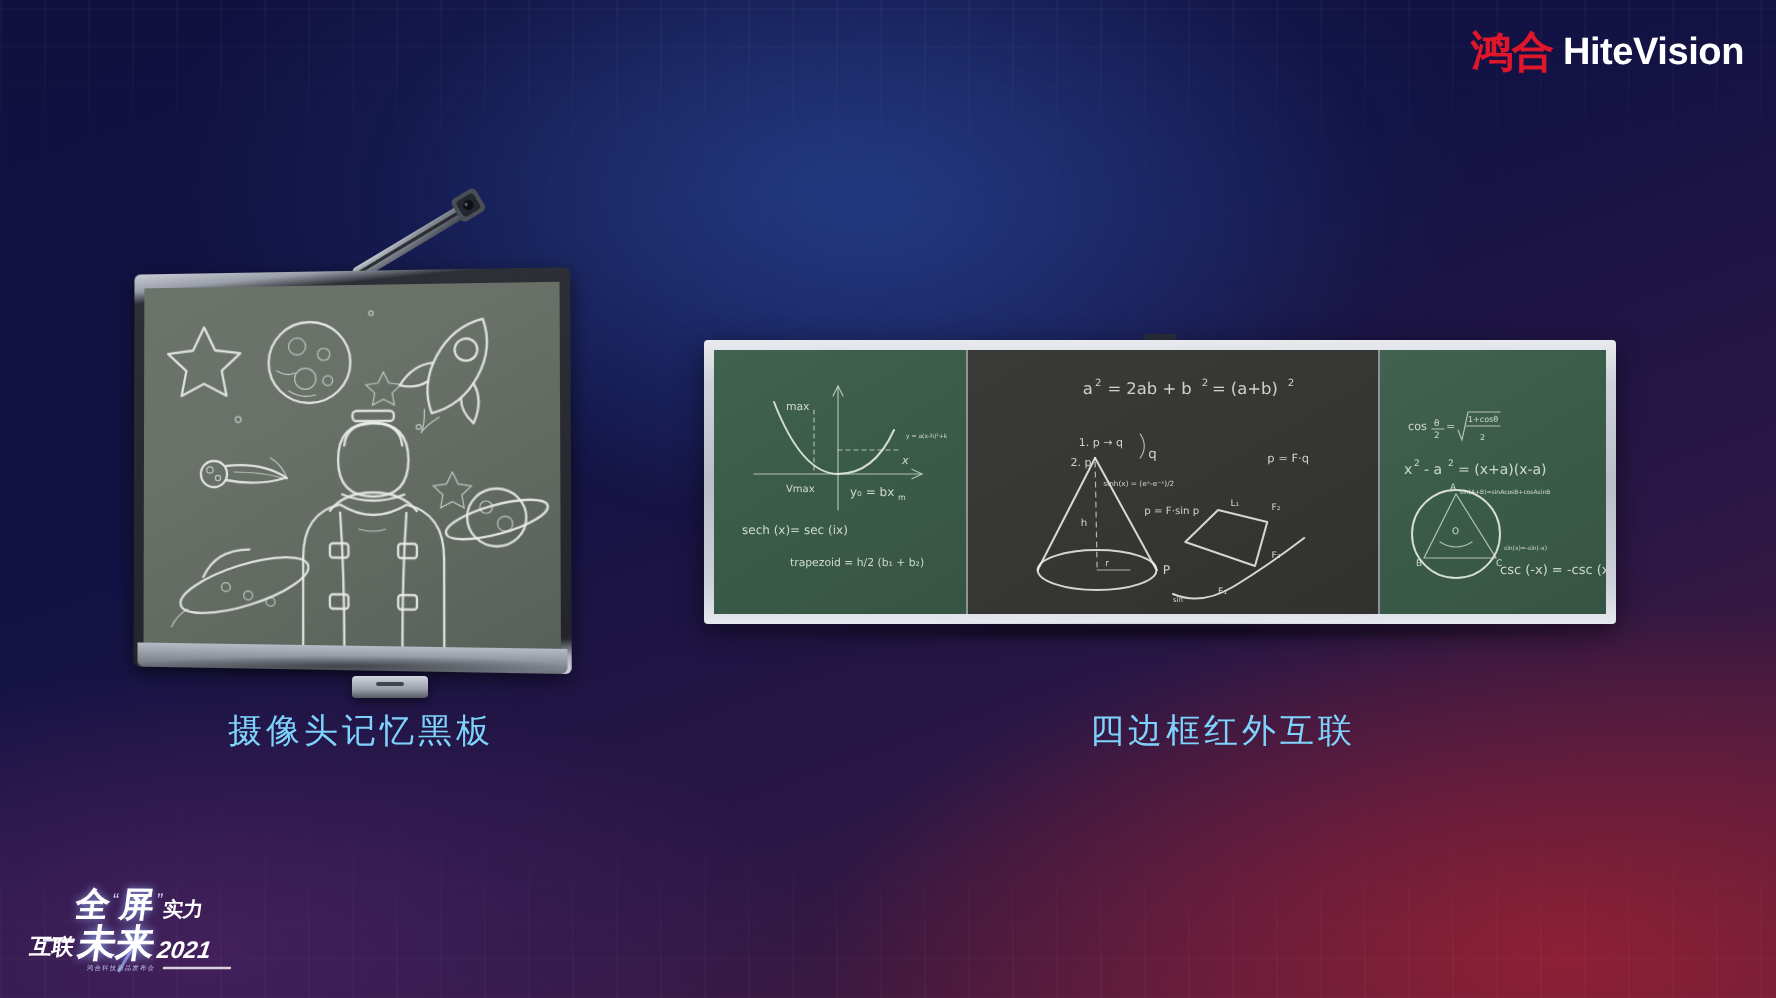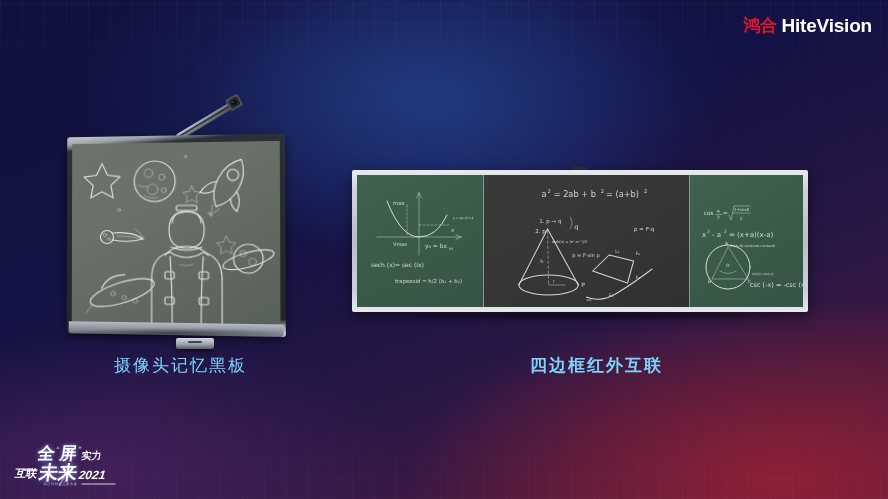--- a/index.html
+++ b/index.html
@@ -38,21 +38,21 @@
     position:absolute;left:180px;top:-60px;width:520px;height:330px;
     background:radial-gradient(ellipse at center, rgba(46,78,168,.45) 0%, rgba(46,78,168,0) 68%);
     filter:blur(12px);
   }
 
   
   .brand{
     position:absolute;right:16px;top:16px;display:flex;align-items:center;gap:5px;
   }
   .brand-cn{
-    font-size:17px;font-weight:bold;color:#e0162b;letter-spacing:-.5px;
+    font-size:21px;font-weight:bold;color:#e0162b;letter-spacing:-.5px;
     line-height:1;font-family:"DejaVu Sans",sans-serif;
   }
   .brand-en{
     font-size:19px;font-weight:bold;color:#ffffff;letter-spacing:-.2px;line-height:1;
   }
 
   
   .eventlogo{
     position:absolute;left:14px;bottom:10px;width:120px;height:46px;
     transform:skewX(-8deg);
@@ -93,21 +93,21 @@
   .ev-slash{
     position:absolute;left:8px;top:1px;width:104px;height:44px;
   }
 
   
   .caption{
     position:absolute;color:#7dd3fc;font-size:17px;letter-spacing:2px;
     font-family:"DejaVu Sans",sans-serif;white-space:nowrap;
   }
   #cap-left{left:114px;top:354px;}
-  #cap-right{left:530px;top:354px;font-weight:bold;}
+  #cap-right{left:545px;top:354px;}
 
   
   .devA{position:absolute;left:58px;top:82px;width:232px;height:260px;}
 
   .devA-arm{position:absolute;left:110px;top:6px;width:90px;height:62px;}
 
   .devA-body{
     position:absolute;left:9px;top:55px;width:212px;height:196px;
     transform:perspective(700px) rotateY(-7deg) rotateX(1.2deg);
     transform-origin:left center;

